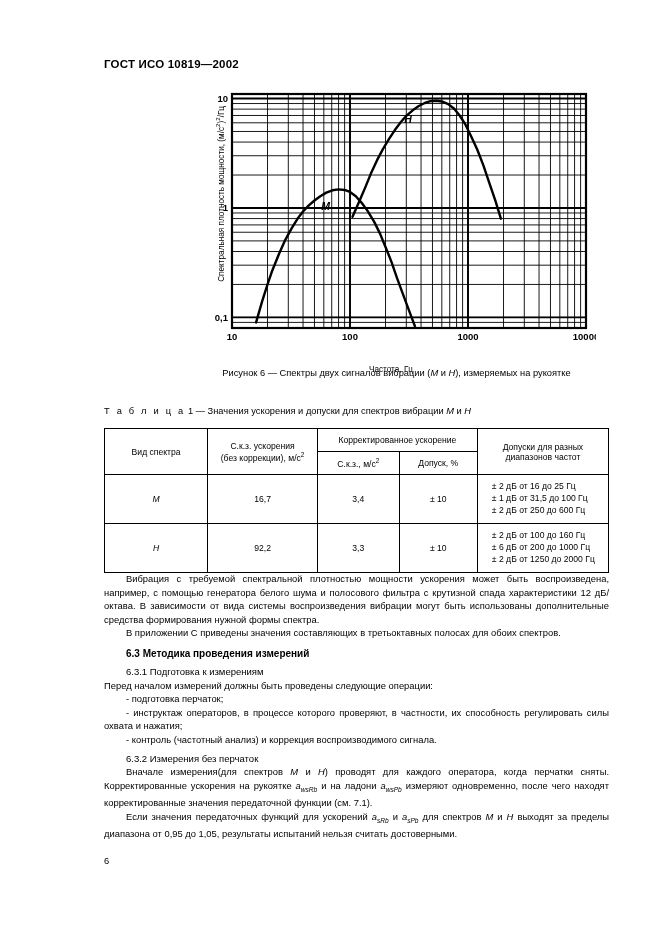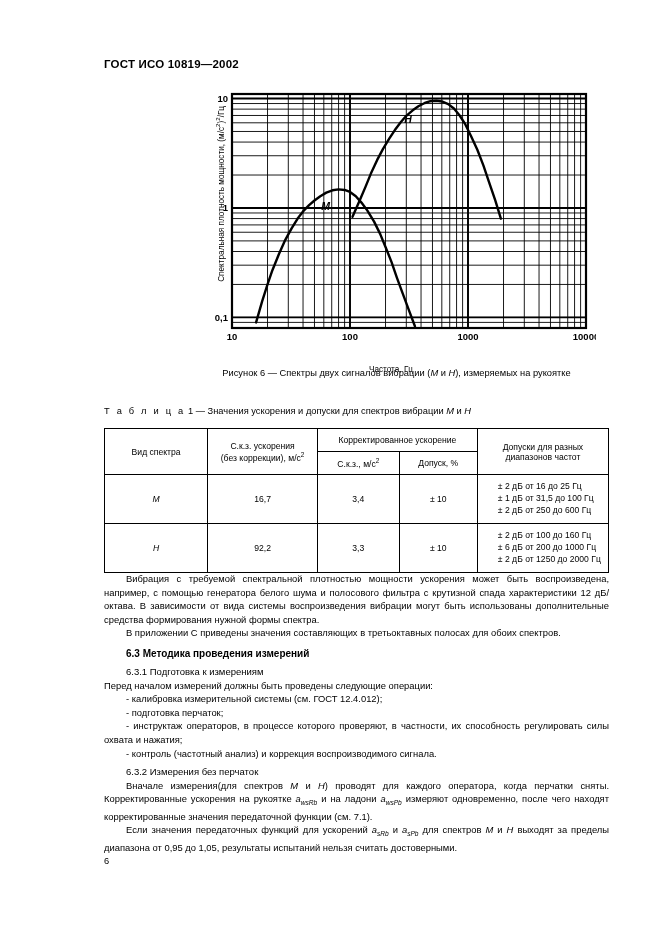--- a/index.html
+++ b/index.html
@@ -58,21 +58,21 @@
   }
   table.spec th, table.spec td{
     border:1px solid #000;
     padding:2px 4px;
     text-align:center;
     vertical-align:middle;
     font-weight:normal;
   }
   table.spec th{height:18px;}
   table.spec td.tall{height:44px;}
-  table.spec td.tol{text-align:left;padding-left:20px;line-height:1.38;}
+  table.spec td.tol{text-align:left;padding-left:14px;line-height:1.38;}
   table.spec i{font-style:italic;}
   table.spec sup{font-size:6.4px;vertical-align:super;}
 
   
   .body{
     position:absolute;left:78px;top:572px;width:505px;
     font-size:9.4px;line-height:13.55px;
     text-align:justify;
   }
   .body p{margin:0;}
@@ -252,21 +252,20 @@
   </table>
 
   <div class="body">
     <p class="ind">Вибрация с требуемой спектральной плотностью мощности ускорения может быть воспроизведена, например, с помощью генератора белого шума и полосового фильтра с крутизной спада характеристики 12 дБ/октава. В зависимости от вида системы воспроизведения вибрации могут быть использованы дополнительные средства формирования нужной формы спектра.</p>
     <p class="ind">В приложении С приведены значения составляющих в третьоктавных полосах для обоих спектров.</p>
 
     <h3>6.3  Методика проведения измерений</h3>
     <h4>6.3.1  Подготовка к измерениям</h4>
 
     <p>Перед началом измерений должны быть проведены следующие операции:</p>
-    <p style="text-indent:22px">- калибровка измерительной системы (см. ГОСТ 12.4.012);</p>
     <p style="text-indent:22px">- подготовка перчаток;</p>
     <p style="text-indent:22px">- инструктаж операторов, в процессе которого проверяют, в частности, их способность регулировать силы охвата и нажатия;</p>
     <p style="text-indent:22px">- контроль (частотный анализ) и коррекция воспроизводимого сигнала.</p>
 
     <h4>6.3.2  Измерения без перчаток</h4>
 
     <p class="ind">
       <span>Вначале измерения(для спектров </span><i>M</i><span> и </span><i>H</i><span>) проводят для каждого оператора, когда перчатки сняты. Корректированные ускорения на рукоятке </span><i>a</i><sub><i>wsRb</i></sub><span> и на ладони </span><i>a</i><sub><i>wsPb</i></sub><span> измеряют одновременно, после чего находят корректированные значения передаточной функции (см. 7.1).</span>
     </p>
 

